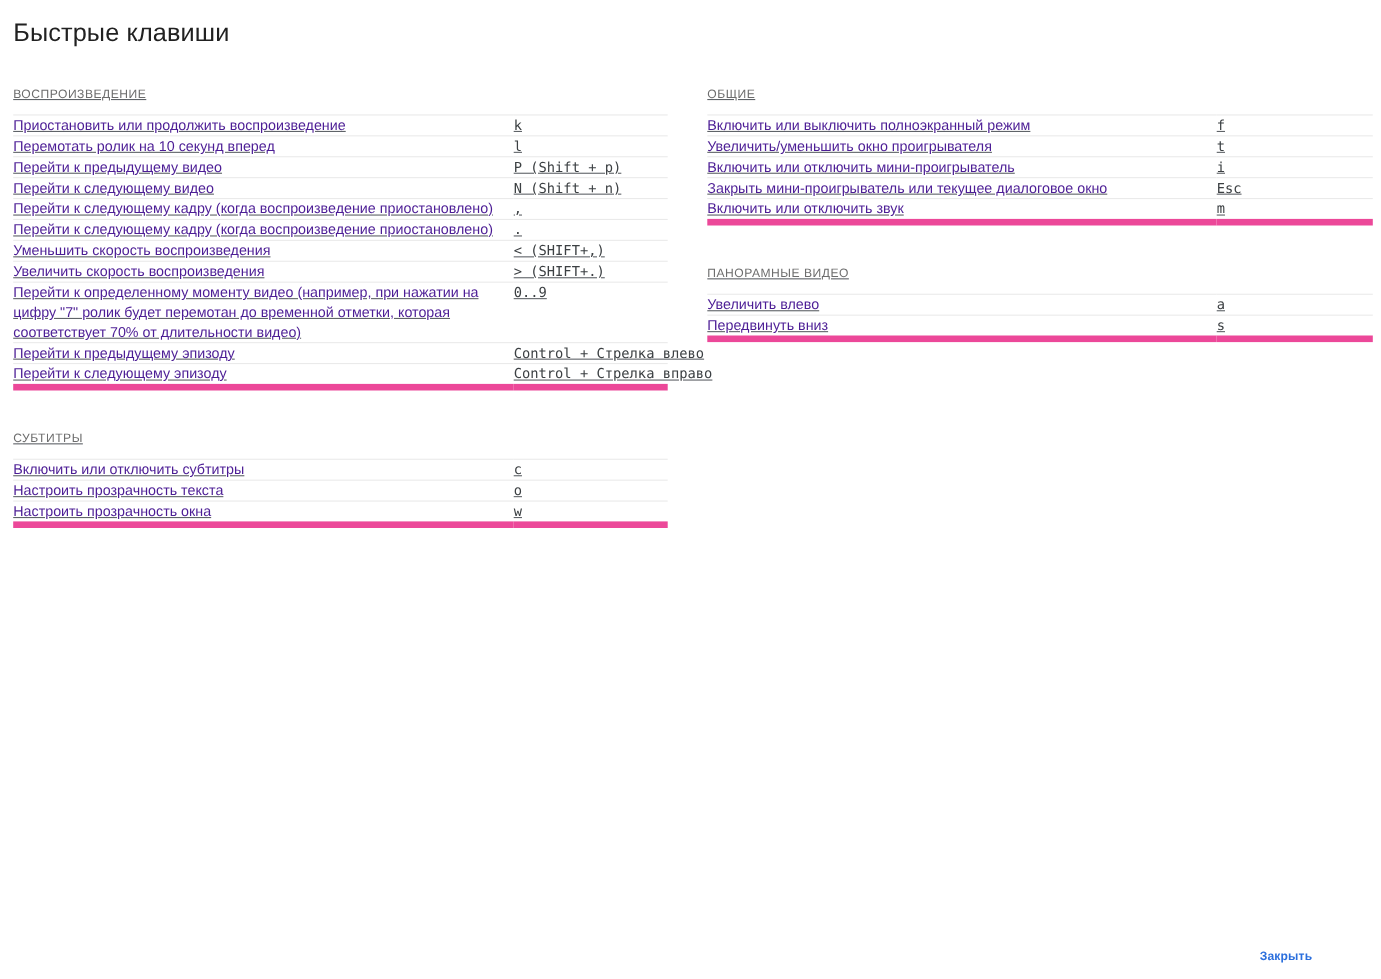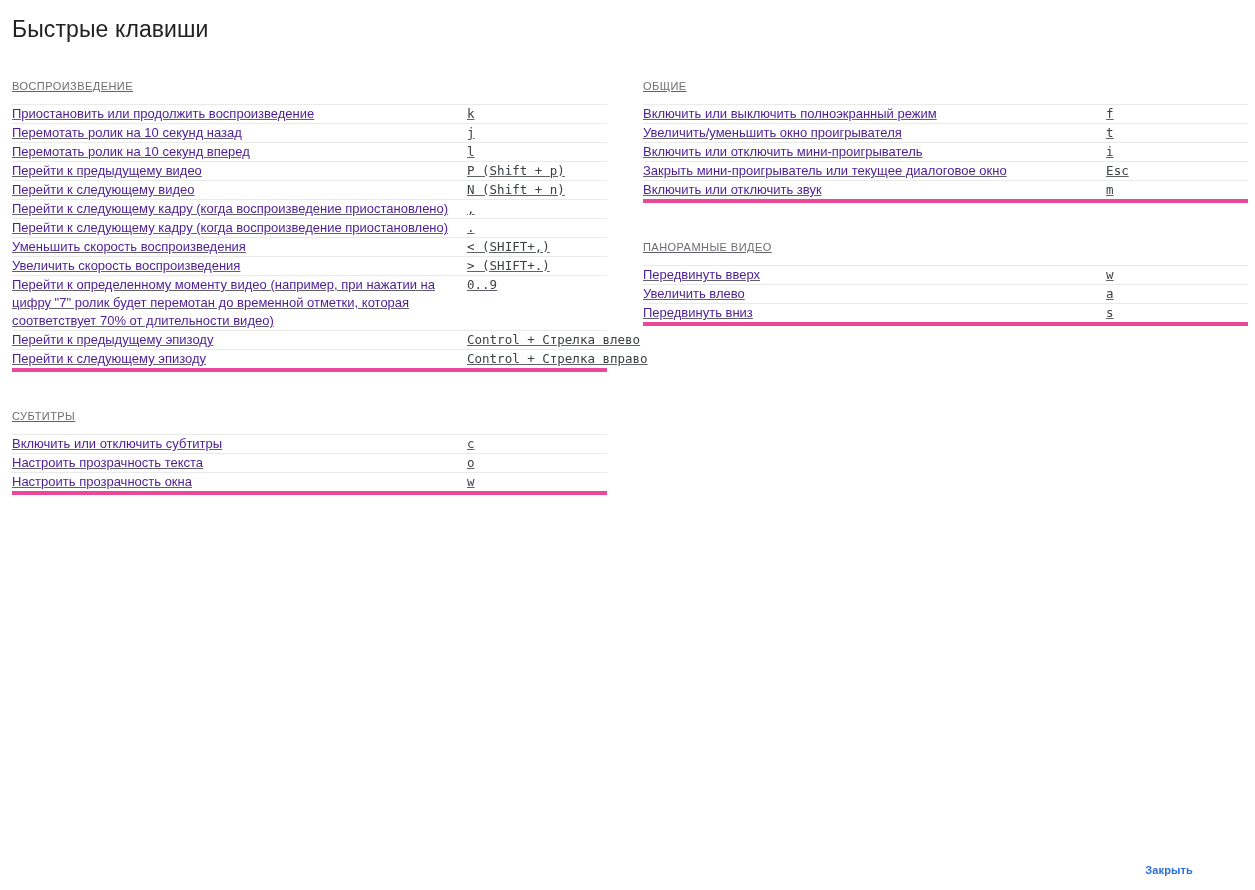--- a/index.html
+++ b/index.html
@@ -68,21 +68,21 @@
 
   table.shortcuts {
     width: 100%;
     border-collapse: collapse;
     table-layout: fixed;
   }
   table.shortcuts tr {
     border-top: 1px solid #eaeaea;
   }
   table.shortcuts tr:last-child {
-    border-bottom: 4px solid #ec4899;
+    border-bottom: 6px solid #ec4899;
   }
 
   table.shortcuts td {
     padding: 0;
     vertical-align: top;
   }
 
   td.desc {
     font-size: 13px;
     line-height: 18px;
@@ -143,24 +143,20 @@
 
       <div class="section">
         <div class="section-title">ВОСПРОИЗВЕДЕНИЕ</div>
         <table class="shortcuts">
           <tbody>
               <tr>
                 <td class="desc">Приостановить или продолжить воспроизведение</td>
                 <td class="keys">k</td>
               </tr>
               <tr>
-                <td class="desc">Перемотать ролик на 10 секунд назад</td>
-                <td class="keys">j</td>
-              </tr>
-              <tr>
                 <td class="desc">Перемотать ролик на 10 секунд вперед</td>
                 <td class="keys">l</td>
               </tr>
               <tr>
                 <td class="desc">Перейти к предыдущему видео</td>
                 <td class="keys">P (Shift + p)</td>
               </tr>
               <tr>
                 <td class="desc">Перейти к следующему видео</td>
                 <td class="keys">N (Shift + n)</td>
@@ -246,24 +242,20 @@
                 <td class="keys">m</td>
               </tr>
             </tbody>
         </table>
       </div>
 
       <div class="section section-panoramic">
         <div class="section-title">ПАНОРАМНЫЕ ВИДЕО</div>
         <table class="shortcuts">
           <tbody>
-              <tr>
-                <td class="desc">Передвинуть вверх</td>
-                <td class="keys">w</td>
-              </tr>
               <tr>
                 <td class="desc">Увеличить влево</td>
                 <td class="keys">a</td>
               </tr>
               <tr>
                 <td class="desc">Передвинуть вниз</td>
                 <td class="keys">s</td>
               </tr>
             </tbody>
         </table>

